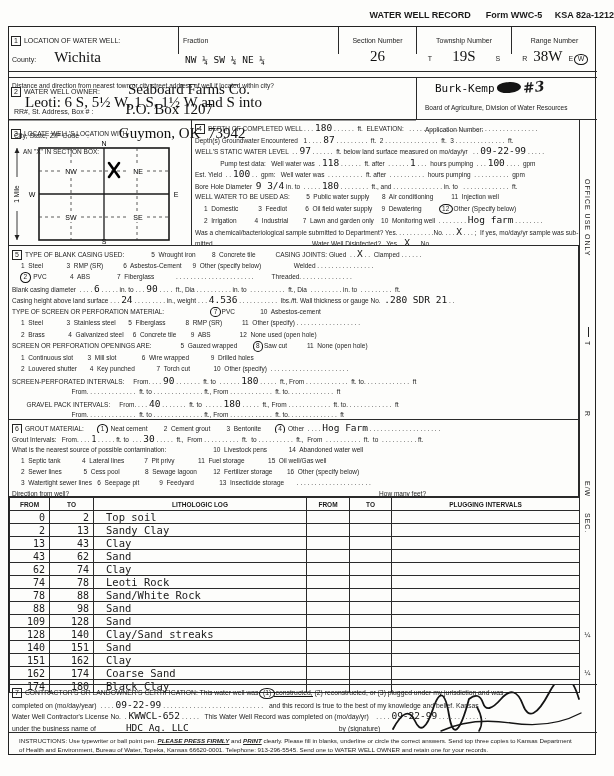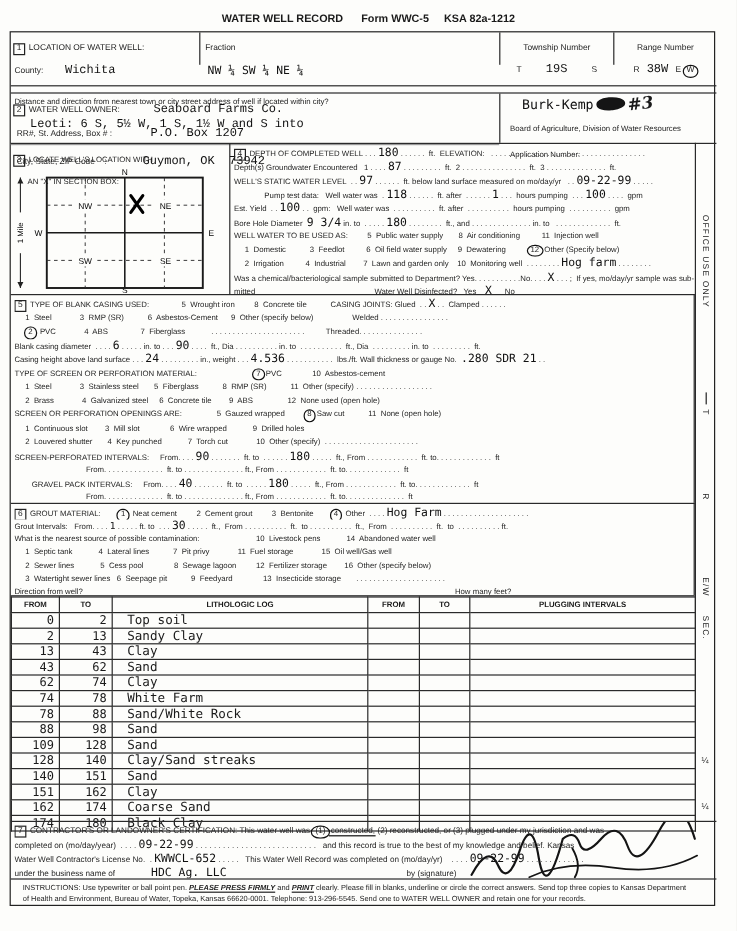--- a/index.html
+++ b/index.html
@@ -1,26 +1,26 @@
 <!DOCTYPE html>
 <html><head>
 <meta charset="utf-8">
 <style>
   html,body{margin:0;padding:0;background:#e8e8e4;}
   .page{position:relative;width:614px;height:776px;background:#fdfdfb;font-family:"Liberation Sans",sans-serif;color:#1a1a1a;overflow:hidden;}
-  .ttl{position:absolute;top:10px;left:0;width:614px;text-align:center;font-size:9px;font-weight:bold;white-space:pre;}
+  .ttl{position:absolute;top:10px;left:0;width:614px;text-align:right;font-size:9px;font-weight:bold;white-space:pre;}
   .ttl .plain{font-weight:bold;}
   .form{position:absolute;left:8px;top:26px;width:588px;height:729px;border:1.6px solid #222;box-sizing:border-box;}
   .row{position:absolute;left:0;width:588px;box-sizing:border-box;border-top:1px solid #2a2a2a;}
   .cell{position:absolute;top:0;bottom:0;box-sizing:border-box;border-left:1px solid #2a2a2a;}
   .cell.first{border-left:none;}
   .lbl{font-size:6.5px;color:#222;}
   .lbl2{font-size:7px;color:#1e1e1e;}
   .m{font-family:"DejaVu Sans Mono",monospace;font-size:9.5px;color:#101010;}
-  .m2{font-family:Liberation Mono, monospace;font-size:10px;color:#101010;}
+  .m2{font-family:Liberation Serif, serif;font-size:15px;color:#101010;}
   .ln{white-space:pre;font-size:6.5px;color:#1e1e1e;line-height:11.5px;height:11.5px;overflow:hidden;}
   .bx{display:inline-block;border:1px solid #222;padding:0 2px;margin-right:3px;font-size:7px;line-height:8px;}
   .circ{display:inline-block;border:1.2px solid #111;border-radius:50%;padding:0 2.5px;margin:0 -1px;line-height:8.5px;}
   .und{border-bottom:1px solid #111;}
   .strip-txt{position:absolute;writing-mode:vertical-rl;font-size:7px;letter-spacing:1px;color:#222;white-space:pre;}
   table.litho{border-collapse:collapse;width:570px;table-layout:fixed;}
   table.litho th{font-size:6.5px;font-weight:bold;border:1px solid #2a2a2a;height:12px;padding:0;}
   table.litho td{border:1px solid #2a2a2a;font-family:"DejaVu Sans Mono",monospace;font-size:10px;height:10.6px;padding:0 4px 0 0;text-align:right;overflow:hidden;white-space:nowrap;}
   table.litho td.litho-desc{text-align:left;padding-left:12px;font-size:10.5px;}
   .hand{font-family:"DejaVu Serif",serif;font-style:italic;font-weight:bold;}
@@ -35,23 +35,27 @@
 
 <div class="ttl"><span>WATER WELL RECORD</span><span class="plain">      </span><span>Form WWC-5</span><span class="plain">     </span><span>KSA 82a-1212</span></div>
 
 <div class="form">
 
   <div class="row" style="top:0;height:27px;border-top:none;">
     <div class="cell first" style="left:0;width:169px;">
       <div style="padding:2px 0 0 2px;"><span class="bx">1</span><span class="lbl" style="font-size:7px;">LOCATION OF WATER WELL:</span></div>
       <div style="padding:1px 0 0 3px;white-space:pre;"><span class="lbl2">County:</span><span class="m2" style="margin-left:18px;">Wichita</span></div>
     </div>
-    <div class="cell" style="left:157px;width:160px;">
+    <div class="cell" style="left:169px;width:160px;">
       <div style="padding:2px 0 0 4px;"><span class="lbl2">Fraction</span></div>
       <div style="padding:2px 0 0 6px;"><span class="m">NW  ¼  SW  ¼  NE  ¼</span></div>
+    </div>
+    <div class="cell" style="left:329px;width:78px;text-align:center;">
+      <div style="padding-top:2px;"><span class="lbl2">Section Number</span></div>
+      <div><span class="m2">26</span></div>
     </div>
     <div class="cell" style="left:407px;width:95px;text-align:center;">
       <div style="padding-top:2px;"><span class="lbl2">Township Number</span></div>
       <div style="white-space:pre;"><span class="lbl2">T</span><span class="m2" style="margin:0 20px;">19S</span><span class="lbl2">S</span></div>
     </div>
     <div class="cell" style="left:502px;width:86px;text-align:center;">
       <div style="padding-top:2px;"><span class="lbl2">Range Number</span></div>
       <div style="white-space:pre;"><span class="lbl2">R</span><span class="m2" style="margin:10px 6px;">38W</span><span class="lbl2">E</span><span class="circ lbl2" style="margin-left:1px;">W</span></div>
     </div>
   </div>
@@ -205,21 +209,21 @@
               <td>62</td>
               <td>74</td>
               <td class="litho-desc">Clay</td>
               <td></td>
               <td></td>
               <td></td>
             </tr>
             <tr>
               <td>74</td>
               <td>78</td>
-              <td class="litho-desc">White Farm</td>
+              <td class="litho-desc">Leoti Rock</td>
               <td></td>
               <td></td>
               <td></td>
             </tr>
             <tr>
               <td>78</td>
               <td>88</td>
               <td class="litho-desc">Sand/White Rock</td>
               <td></td>
               <td></td>

